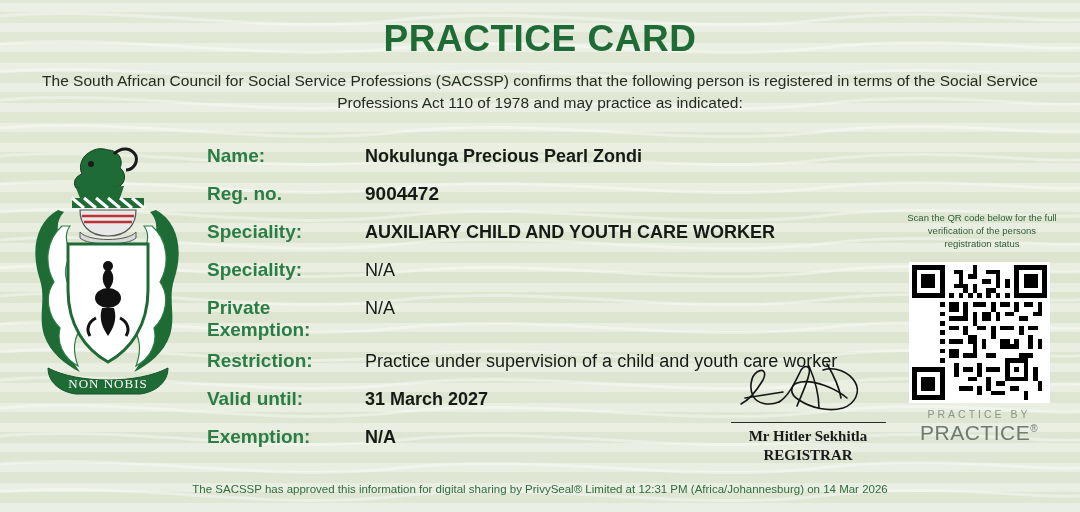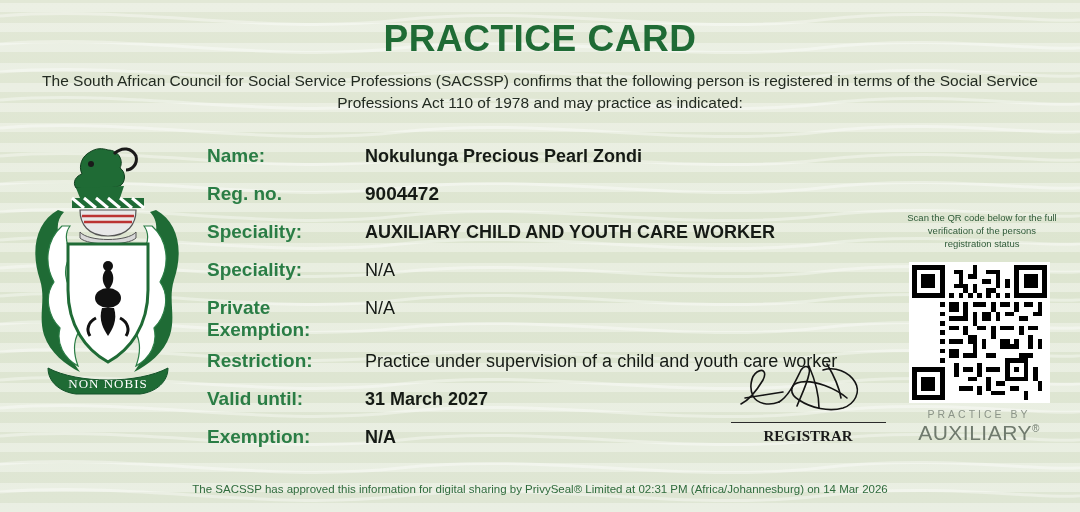--- a/index.html
+++ b/index.html
@@ -399,33 +399,34 @@
         <rect x="21" y="17" width="1" height="1"></rect>
           <rect x="23" y="19" width="3" height="1"></rect>
         <rect x="8" y="11" width="1" height="1"></rect>
           <rect x="26" y="10" width="1" height="1"></rect>
       </g>
     </svg>
   </div>
 
   <div class="privyseal">
     <div class="powered">PRACTICE BY</div>
-    <div class="brand"><span>AUXILIARY</span><span class="reg-mark">®</span></div>
+    <div class="brand"><span>PRACTICE</span><span class="reg-mark">®</span></div>
   </div>
 
   <div class="sig">
     <svg width="170" height="62" viewBox="0 0 170 62">
       <g fill="none" stroke="#141414" stroke-width="1.6" stroke-linecap="round">
         <path d="M18,44 C26,40 34,30 40,20 C44,12 40,8 34,12 C28,16 26,28 30,36 C34,44 46,46 56,42"></path>
         <path d="M22,38 C34,36 48,34 60,32"></path>
         <path d="M56,42 C66,36 72,22 78,10 C82,4 88,6 86,14 C84,24 78,36 74,46"></path>
         <path d="M86,6 C92,20 96,34 96,48"></path>
         <path d="M100,10 C112,6 126,12 132,22 C138,32 132,44 120,48 C106,52 88,48 76,40 C66,34 66,24 78,22 C92,20 112,28 124,38"></path>
         <path d="M104,4 C110,14 116,26 118,38"></path>
       </g>
     </svg>
     <div class="sig-line"></div>
+    <div class="sig-name">Mr Hitler Sekhitla</div>
     <div class="sig-role">REGISTRAR</div>
   </div>
 
-  <div class="footer">The SACSSP has approved this information for digital sharing by PrivySeal® Limited at 02:31 PM (Africa/Johannesburg) on 14 Mar 2026</div>
+  <div class="footer">The SACSSP has approved this information for digital sharing by PrivySeal® Limited at 12:31 PM (Africa/Johannesburg) on 14 Mar 2026</div>
 
 </div>
 
 </body></html>

